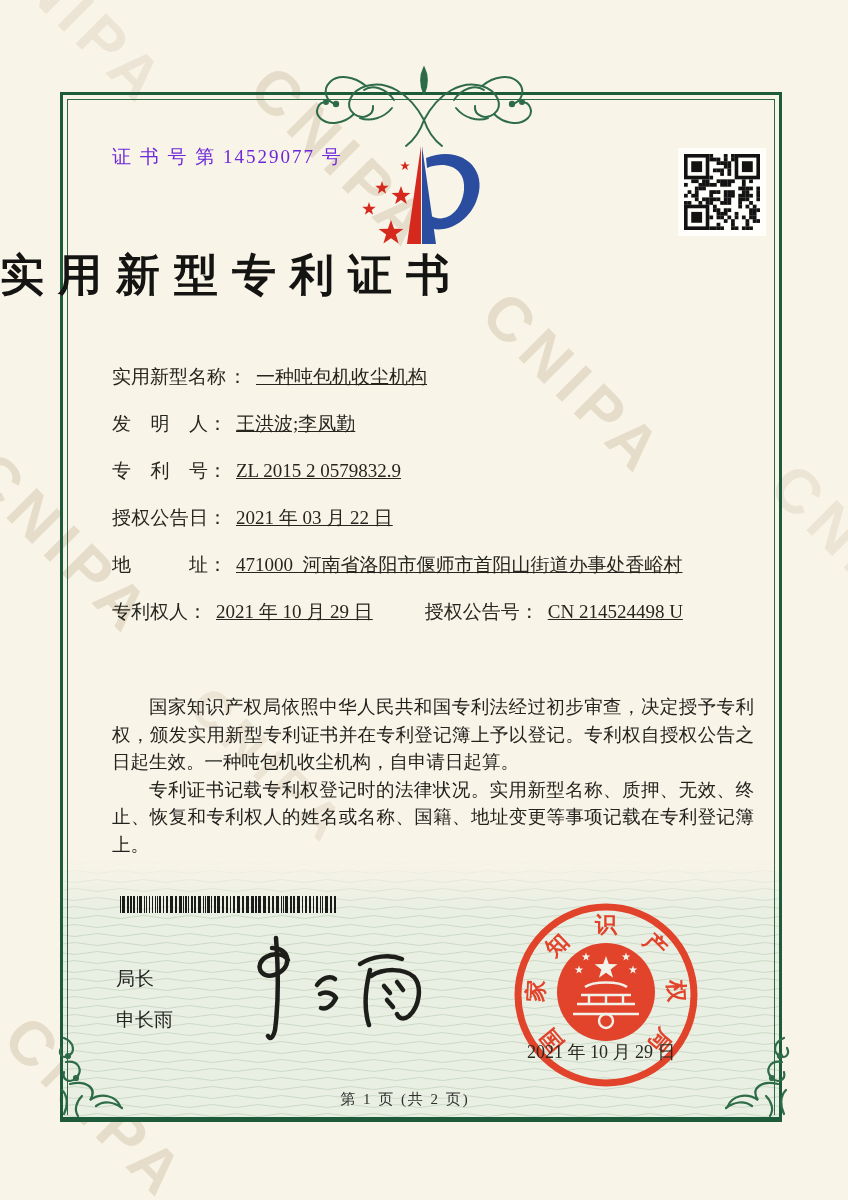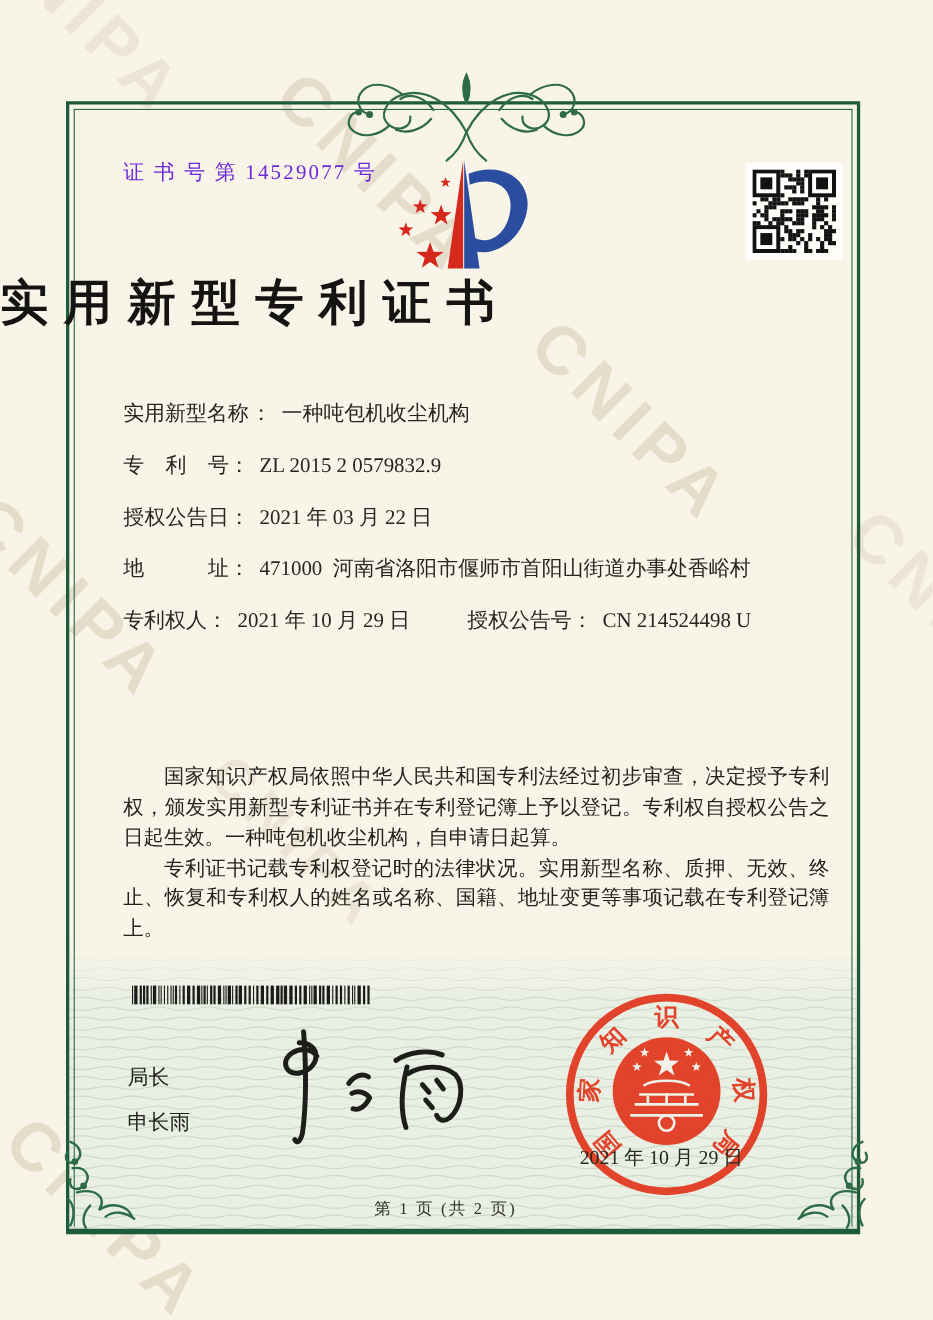--- a/index.html
+++ b/index.html
@@ -37,21 +37,21 @@
   .logo{position:absolute;left:358px;top:140px;z-index:4;}
 
   .title{position:absolute;left:0;top:246px;width:838px;text-align:left;z-index:4;
          font-size:44px;font-weight:bold;letter-spacing:14px;color:#141412;}
 
   .fields{position:absolute;left:112px;top:364px;width:648px;z-index:4;font-size:19px;color:#26261f;}
   .frow{margin-bottom:21px;line-height:26px;white-space:nowrap;}
   .lbl{display:inline-block;width:96px;text-align:justify;text-align-last:justify;}
   .lbl-wide{display:inline-block;width:116px;}
   .colon{margin-right:9px;}
-  .val{white-space:pre;}
+  .val{white-space:pre;text-decoration:underline;}
   .grant-row{margin-top:7px;}
   .grant-no{margin-left:52px;}
 
   .body-text{position:absolute;left:112px;top:694px;width:642px;z-index:4;
              font-size:18.5px;line-height:27.5px;text-align:justify;color:#23231e;}
   .body-text p{margin:0;text-indent:2em;}
 
   .barcode{position:absolute;left:120px;top:896px;height:17px;z-index:4;font-size:0;white-space:nowrap;}
   .barcode i{display:inline-block;height:100%;background:#1b1b19;}
 
@@ -330,20 +330,23 @@
       </g>
   </svg>
 
   <div class="title">实用新型专利证书</div>
 
   <div class="fields">
     <div class="frow">
       <span class="lbl-wide">实用新型名称</span><span class="colon">：</span><span class="val">一种吨包机收尘机构</span>
     </div>
     <div class="frow">
+      <span class="lbl">发明人</span><span class="colon">：</span><span class="val">王洪波;李凤勤</span>
+    </div>
+    <div class="frow">
       <span class="lbl">专利号</span><span class="colon">：</span><span class="val">ZL 2015 2 0579832.9</span>
     </div>
     <div class="frow">
       <span class="lbl">授权公告日</span><span class="colon">：</span><span class="val">2021 年 03 月 22 日</span>
     </div>
     <div class="frow">
       <span class="lbl">地址</span><span class="colon">：</span><span class="val">471000  河南省洛阳市偃师市首阳山街道办事处香峪村</span>
     </div>
     <div class="frow grant-row">
       <span>专利权人</span><span class="colon">：</span><span class="val">2021 年 10 月 29 日</span><span class="grant-no">授权公告号</span><span class="colon">：</span><span class="val">CN 214524498 U</span>

